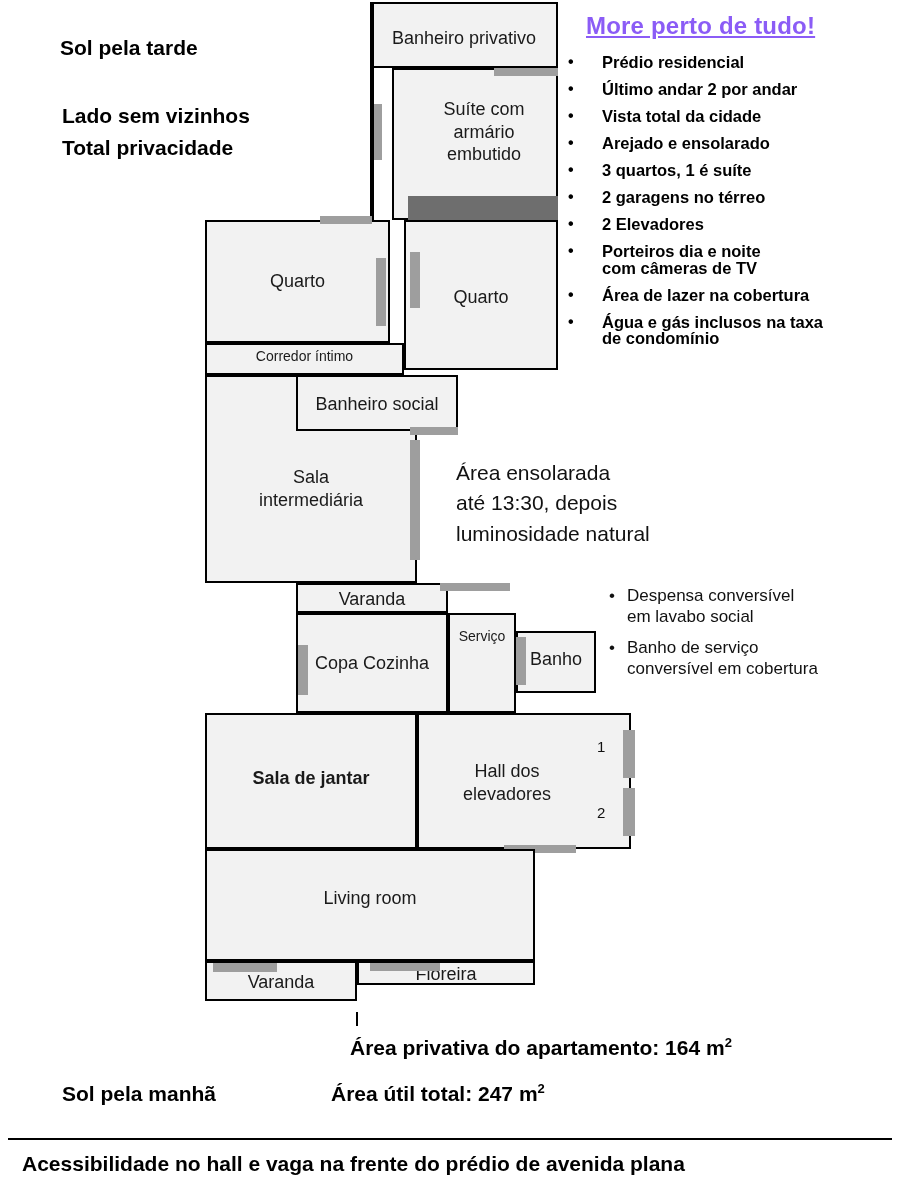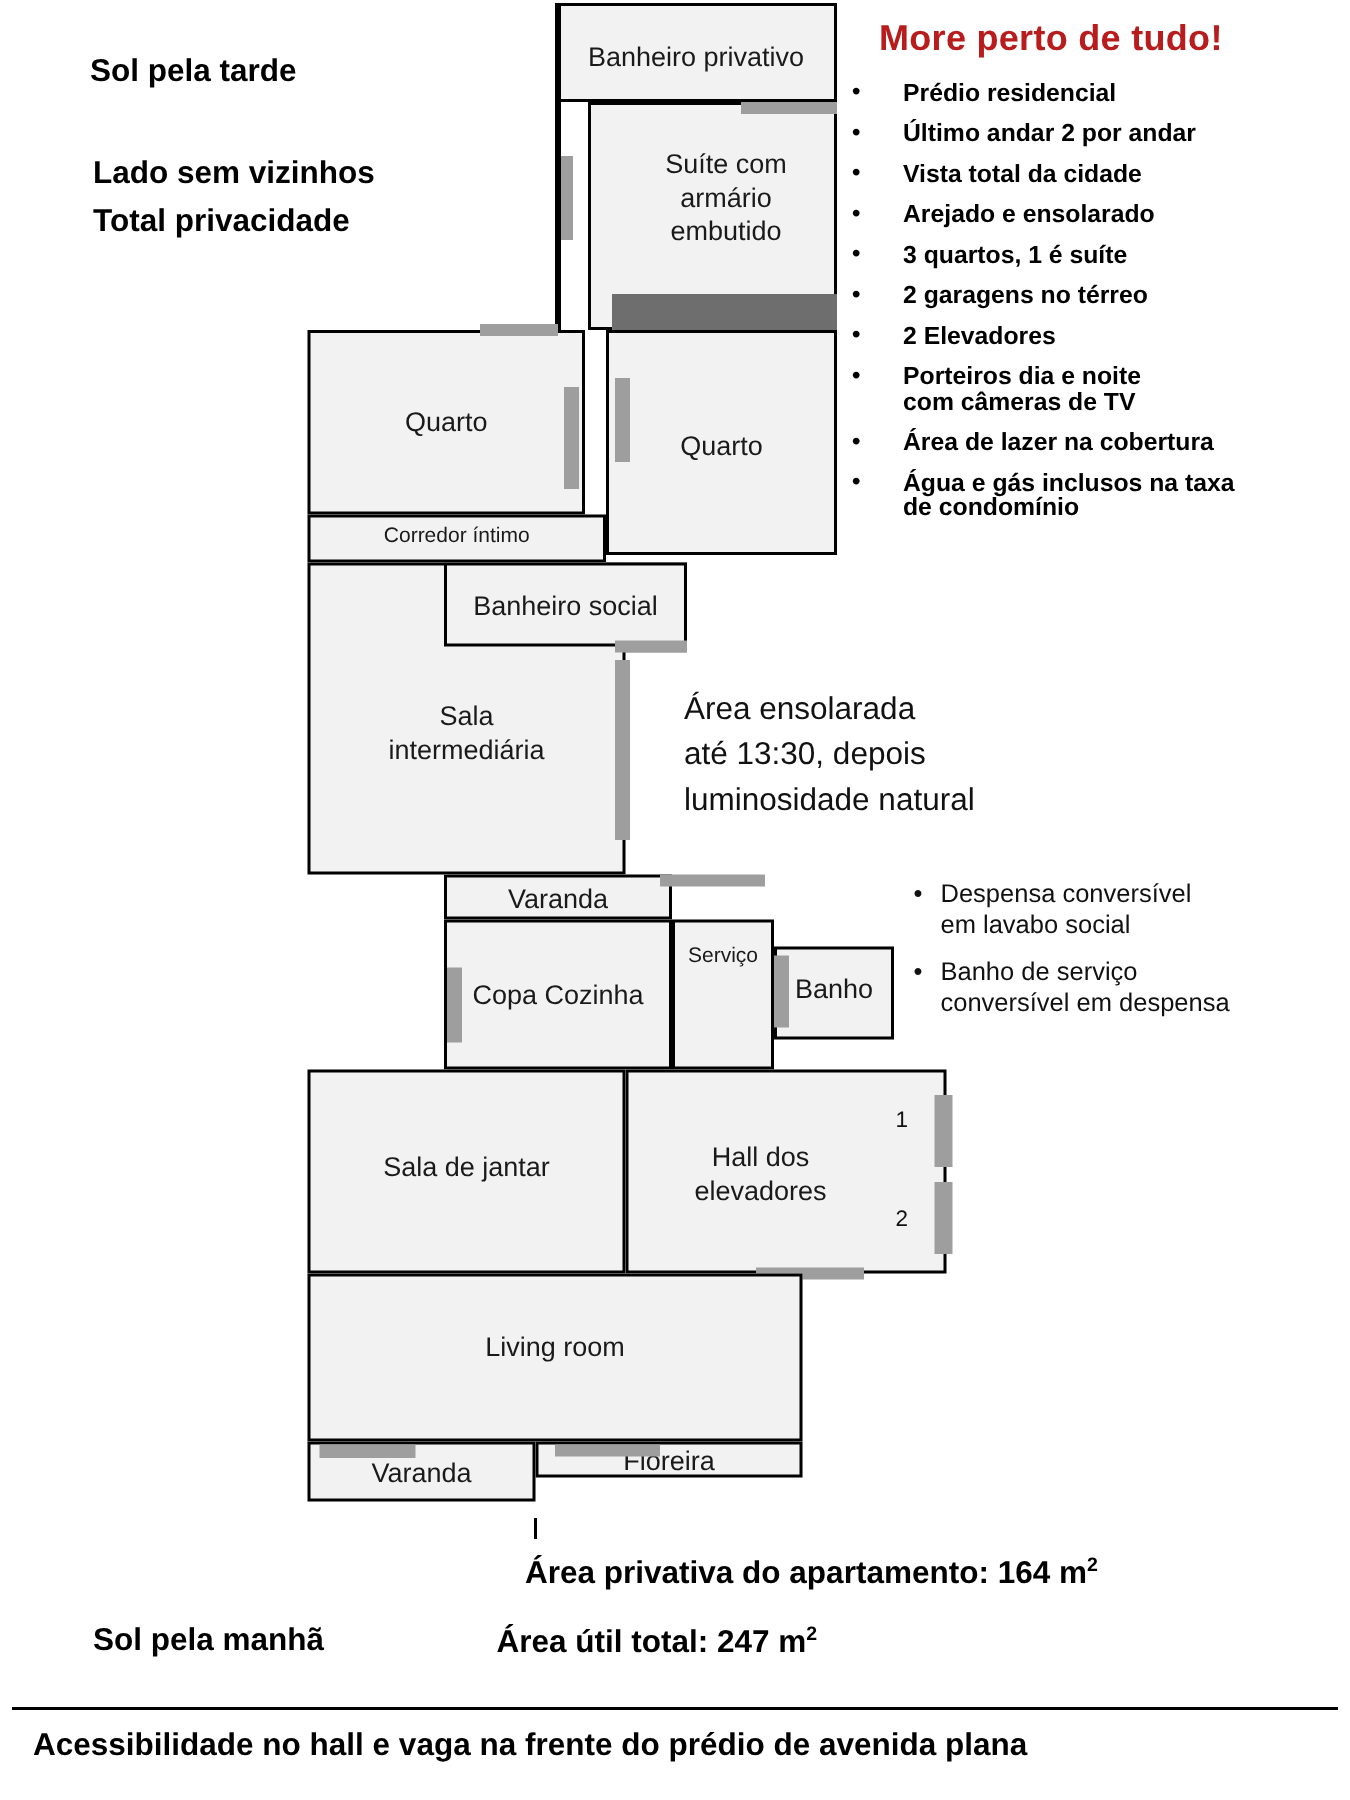--- a/index.html
+++ b/index.html
@@ -57,21 +57,22 @@
     font-weight: bold;
     font-size: 21px;
     color: #000;
     line-height: 1.5;
     white-space: pre-line;
   }
   .headline {
     position: absolute;
     font-weight: bold;
     font-size: 24px;
-    color: #b91c1c;
+    color: #8b5cf6;
+    text-decoration: underline;
     letter-spacing: 0.2px;
   }
   .feature-list {
     position: absolute;
     left: 560px;
     top: 54px;
     width: 340px;
     margin: 0;
     padding: 0;
     list-style: none;
@@ -186,21 +187,21 @@
   </ul>
 
   <div class="area-note" style="left:456px; top:458px; width:300px;">Área ensolarada
 até 13:30, depois
 luminosidade natural</div>
 
   <ul class="sub-list">
     <li><span class="bullet">•</span><span>Despensa conversível
 em lavabo social</span></li>
     <li><span class="bullet">•</span><span>Banho de serviço
-conversível em despensa</span></li>
+conversível em cobertura</span></li>
   </ul>
 
   <div class="room" style="left:370px; top:2px; width:188px; height:66px;"></div>
   <div class="room-label" style="left:370px; top:27px; width:188px;">Banheiro privativo</div>
 
   <div class="room" style="left:392px; top:68px; width:166px; height:152px;"></div>
   <div class="room-label" style="left:392px; top:98px; width:184px;">Suíte com
 armário
 embutido</div>
 
@@ -245,21 +246,21 @@
   <div class="door" style="left:298px; top:645px; width:10px; height:50px;"></div>
 
   <div class="room" style="left:448px; top:613px; width:68px; height:100px;"></div>
   <div class="room-label" style="left:444px; top:628px; width:76px; font-size:14px;">Serviço</div>
 
   <div class="room" style="left:516px; top:631px; width:80px; height:62px;"></div>
   <div class="room-label" style="left:516px; top:648px; width:80px;">Banho</div>
   <div class="door" style="left:516px; top:637px; width:10px; height:48px;"></div>
 
   <div class="room" style="left:205px; top:713px; width:212px; height:136px;"></div>
-  <div class="room-label" style="left:205px; top:767px; width:212px;">Sala de jantar</div>
+  <div class="room-label" style="left:205px; top:767px; width:212px;font-weight:bold;">Sala de jantar</div>
 
   <div class="room" style="left:417px; top:713px; width:214px; height:136px;"></div>
   <div class="room-label" style="left:417px; top:760px; width:180px;">Hall dos
 elevadores</div>
   <div class="elev-num" style="left:597px; top:738px;">1</div>
   <div class="elev-num" style="left:597px; top:804px;">2</div>
   <div class="door" style="left:623px; top:730px; width:12px; height:48px;"></div>
   <div class="door" style="left:623px; top:788px; width:12px; height:48px;"></div>
   <div class="door" style="left:504px; top:845px; width:72px; height:8px;"></div>
 

